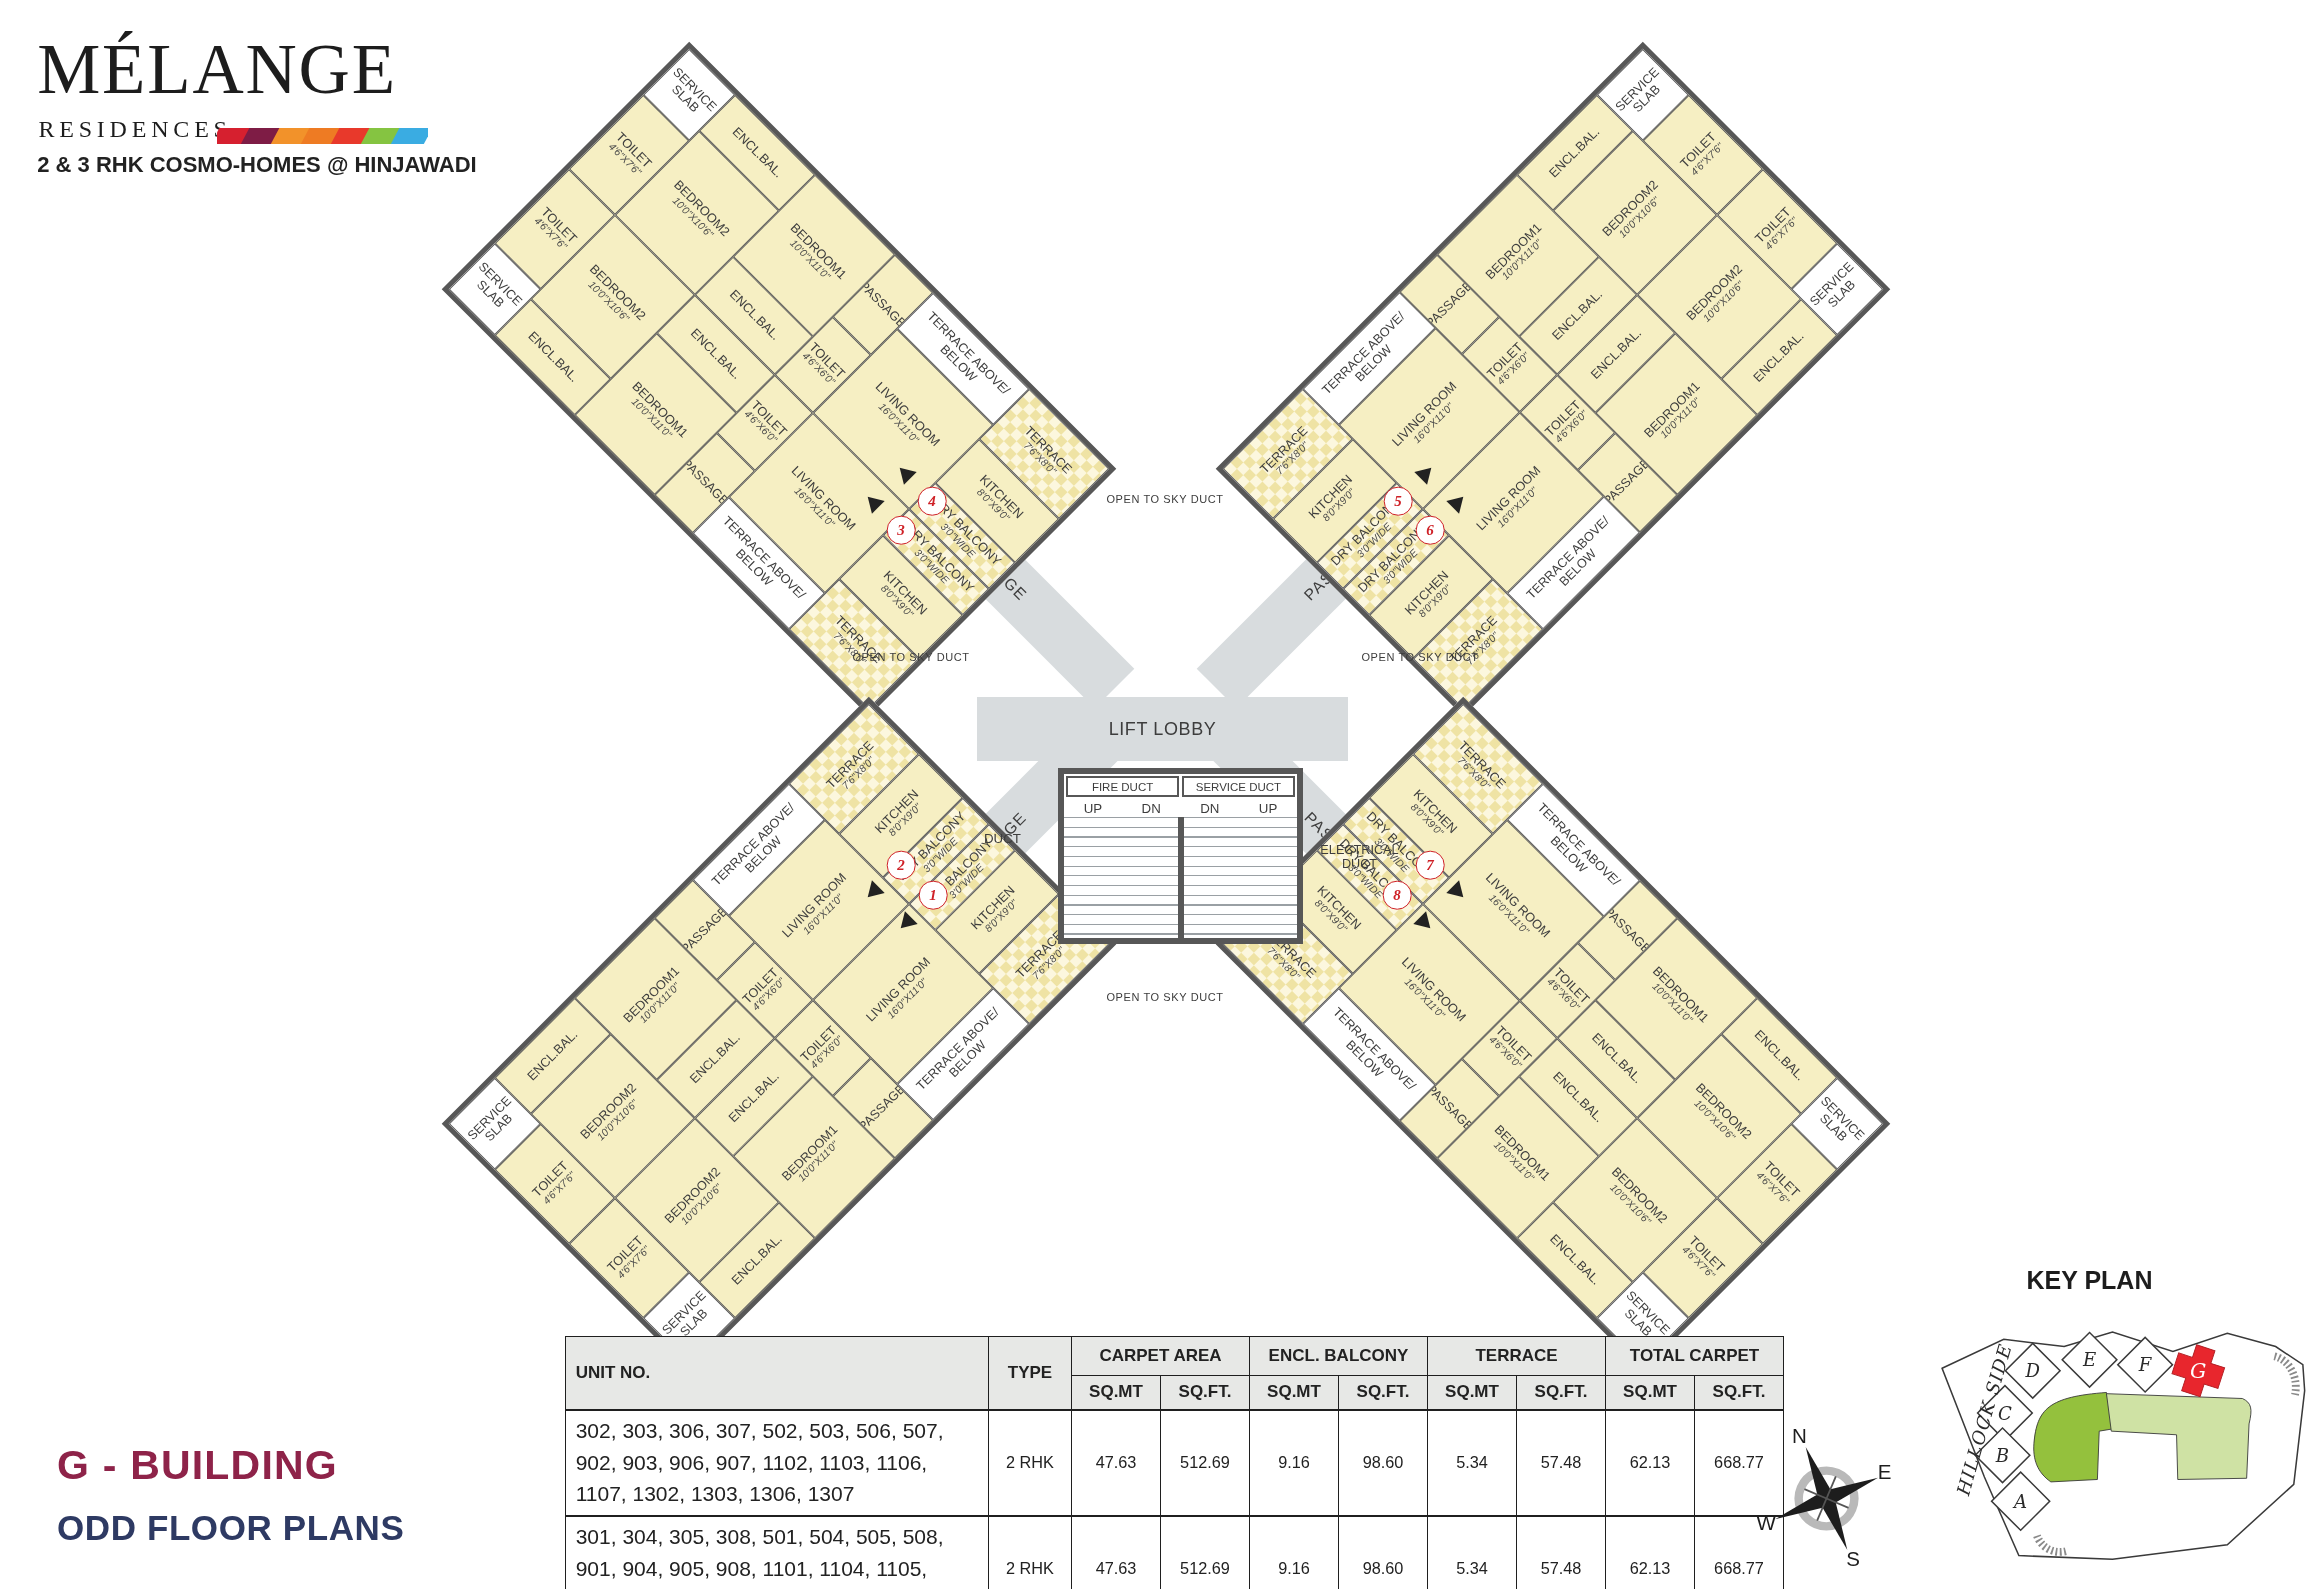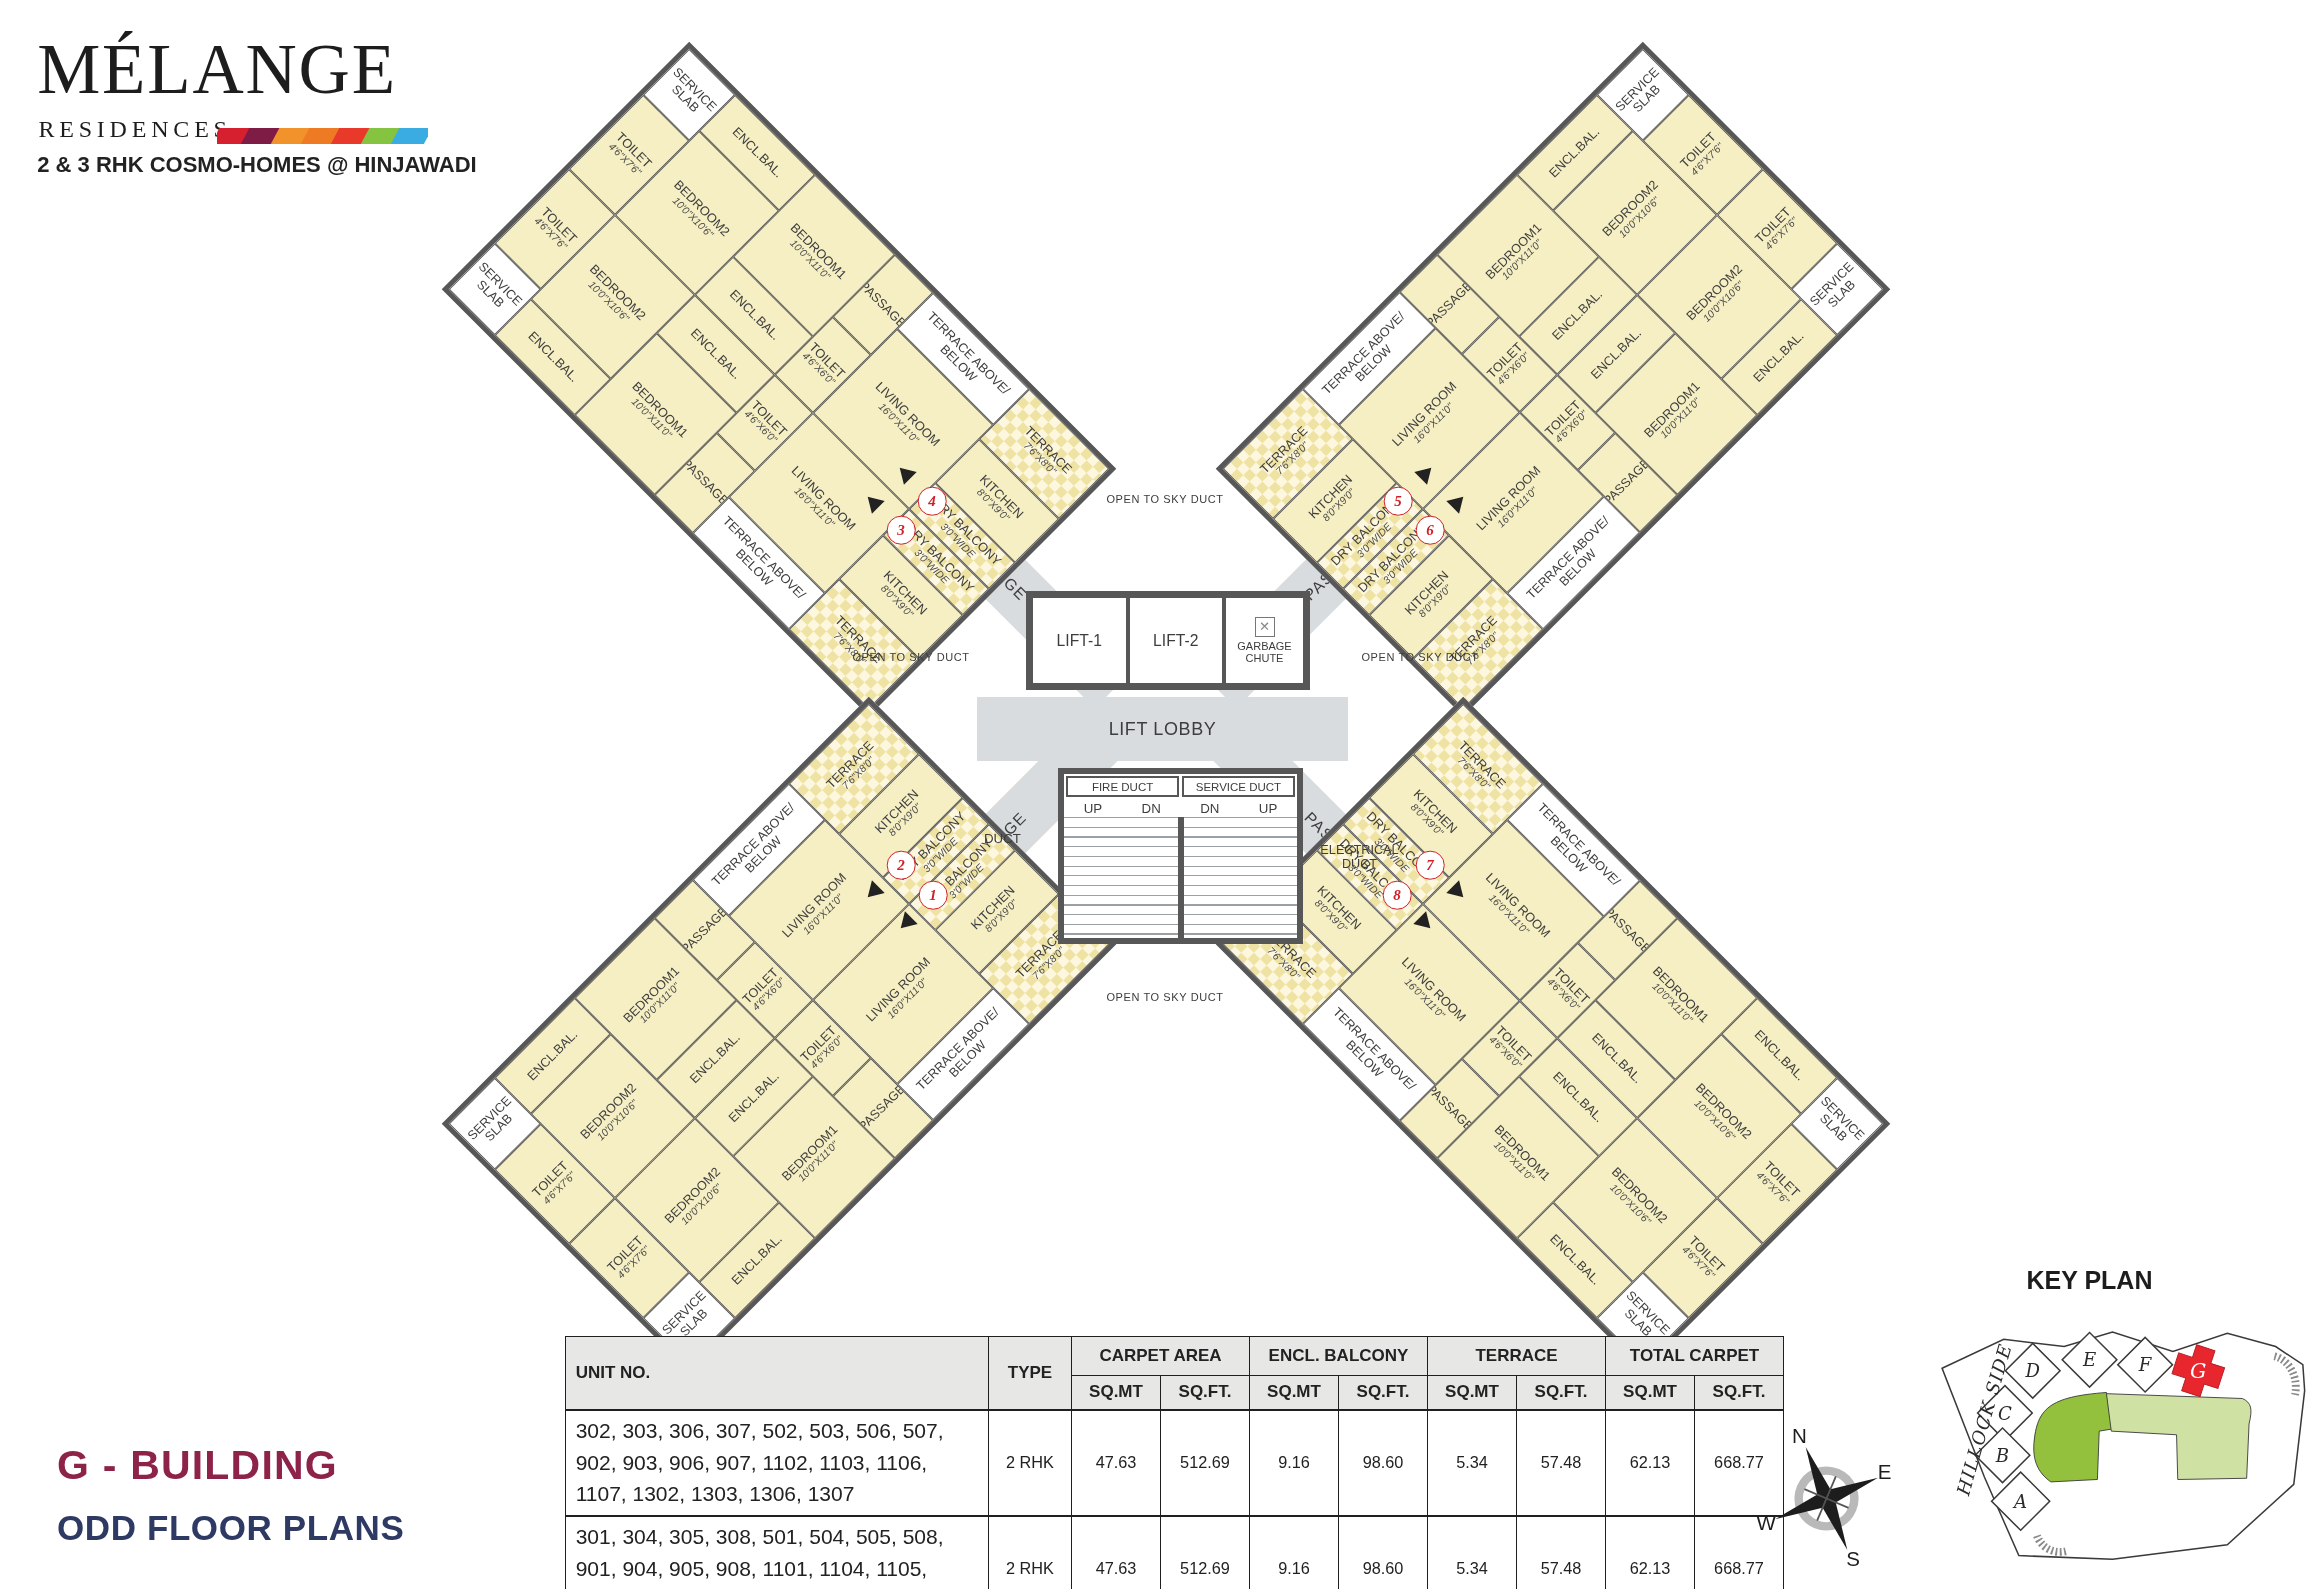--- a/index.html
+++ b/index.html
@@ -611,28 +611,20 @@
               </div>
               <div class="cell checker" style="height: 22%;">
                 <div class="rm-label">DRY BALCONY</div>
                 <div class="rm-dim">3'0"WIDE</div>
               </div>
             </div>
           </div>
         </div>
       </div>
 
-    <div id="lift-block">
-      <div class="lift-cell">LIFT-1</div>
-      <div class="lift-cell">LIFT-2</div>
-      <div id="garbage-cell">
-        <div id="garbage-icon">✕</div>
-        <div id="garbage-label">GARBAGE CHUTE</div>
-      </div>
-    </div>
     <div id="lift-lobby">LIFT LOBBY</div>
     <div id="stair-block">
       <div id="duct-row">
         <div class="duct-box">FIRE DUCT</div>
         <div class="duct-box">SERVICE DUCT</div>
       </div>
       <div id="updn-row">
         <span>UP</span>
         <span>DN</span>
         <span>DN</span>

